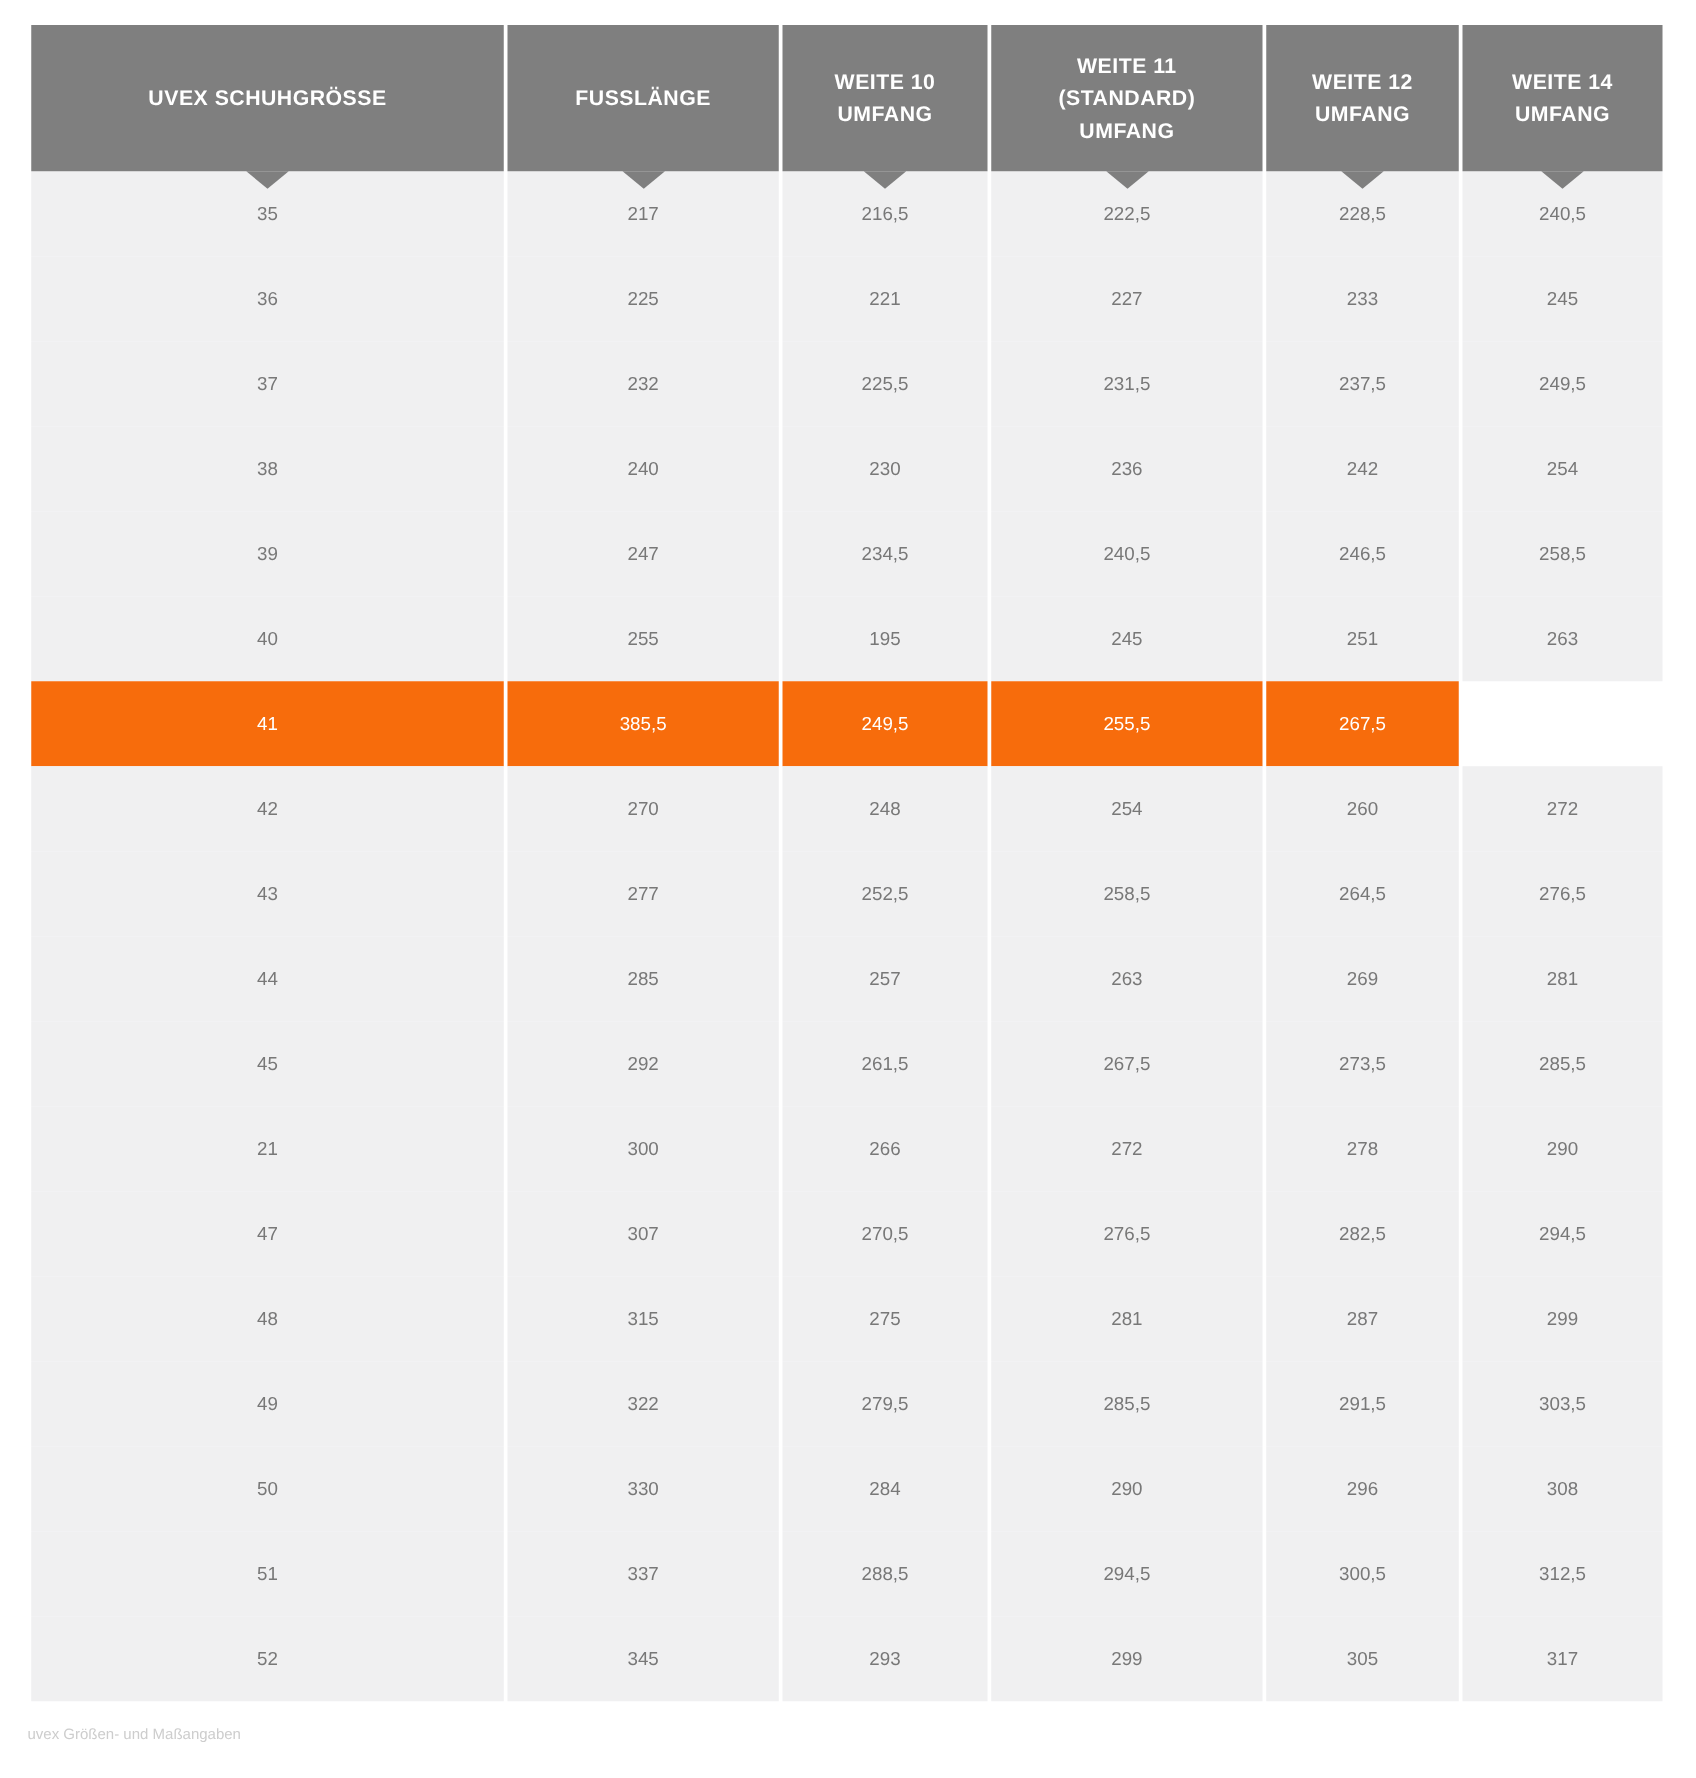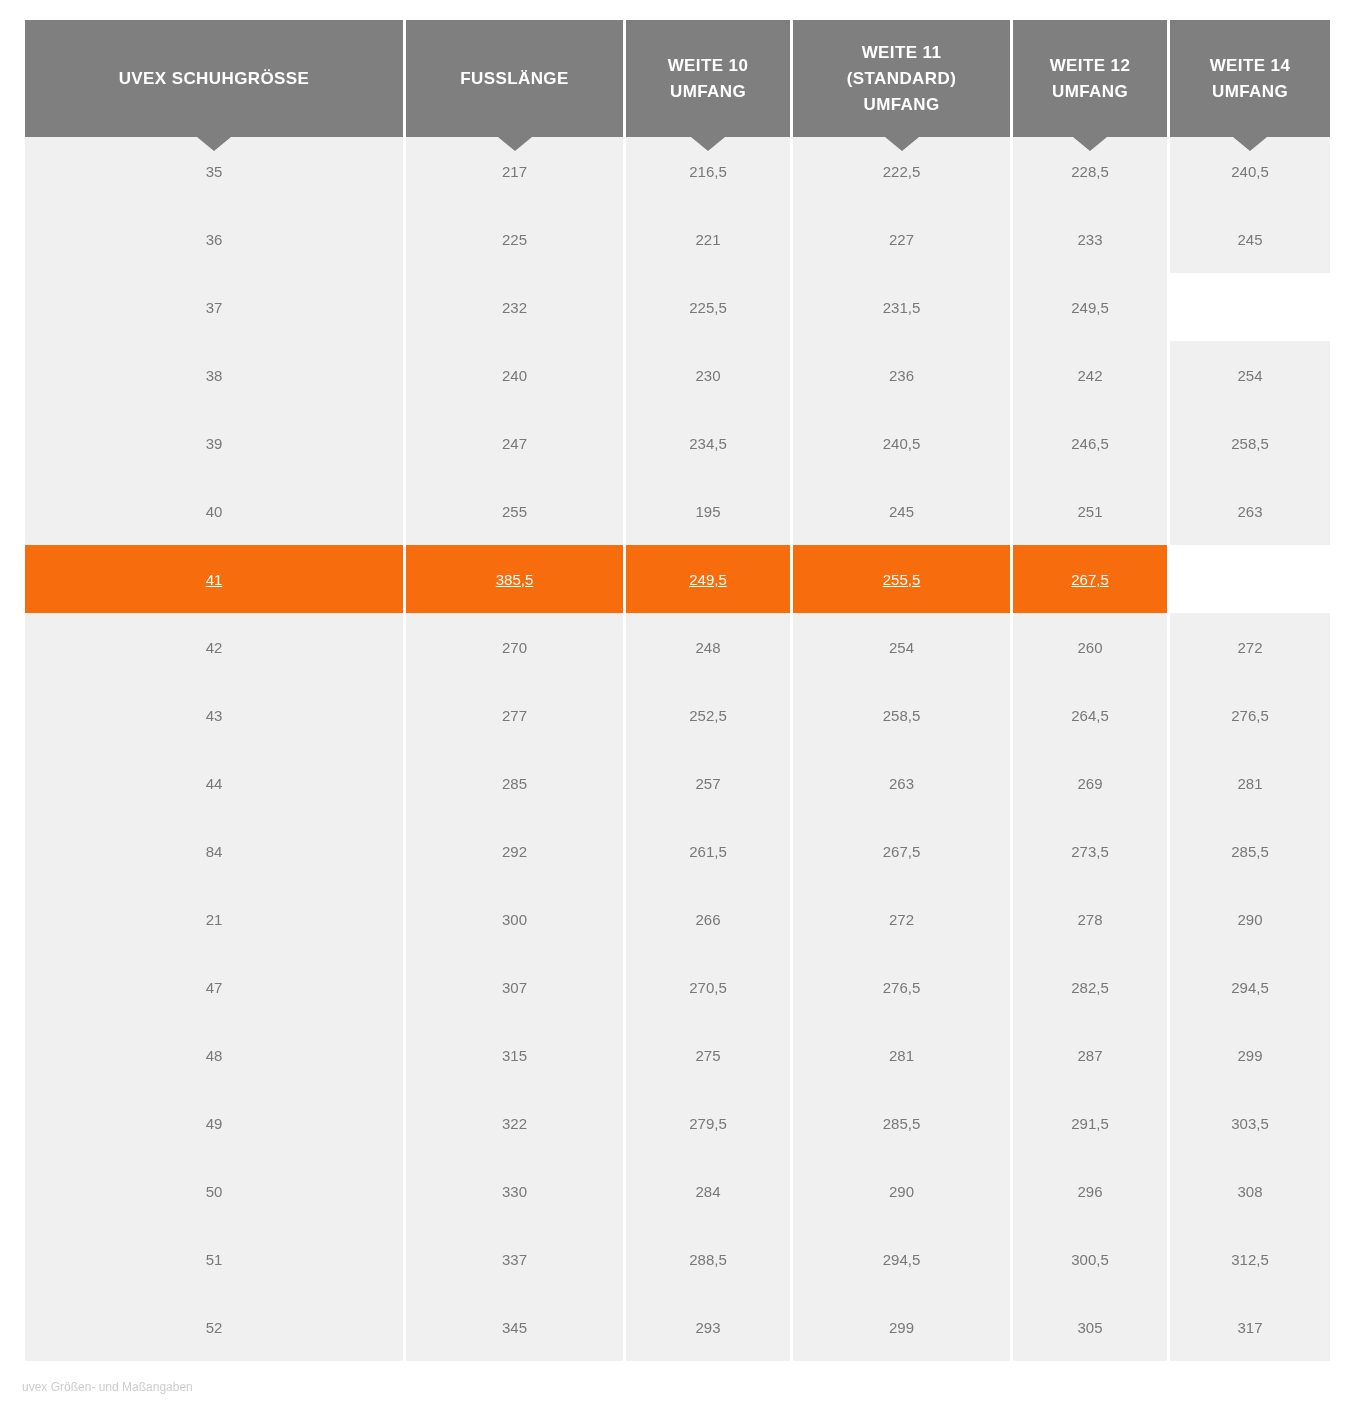--- a/index.html
+++ b/index.html
@@ -62,21 +62,20 @@
     height: 68px;
     display: flex;
     align-items: center;
     justify-content: center;
     font-size: 15px;
     color: var(--row-text);
   }
   .body-row.highlight .cell {
     background: var(--highlight-bg);
     color: var(--highlight-text);
-    text-decoration: underline;
   }
   .caption {
     position: absolute;
     left: 22px;
     top: 1380px;
     font-size: 12px;
     color: var(--caption-text);
   }
 </style>
 </head>
@@ -129,20 +128,21 @@
         <div class="cell">221</div>
         <div class="cell">227</div>
         <div class="cell">233</div>
         <div class="cell">245</div>
       </div>
       <div class="grid-row body-row">
         <div class="cell">37</div>
         <div class="cell">232</div>
         <div class="cell">225,5</div>
         <div class="cell">231,5</div>
+        <div class="cell">237,5</div>
         <div class="cell">249,5</div>
       </div>
       <div class="grid-row body-row">
         <div class="cell">38</div>
         <div class="cell">240</div>
         <div class="cell">230</div>
         <div class="cell">236</div>
         <div class="cell">242</div>
         <div class="cell">254</div>
       </div>
@@ -187,21 +187,21 @@
       </div>
       <div class="grid-row body-row">
         <div class="cell">44</div>
         <div class="cell">285</div>
         <div class="cell">257</div>
         <div class="cell">263</div>
         <div class="cell">269</div>
         <div class="cell">281</div>
       </div>
       <div class="grid-row body-row">
-        <div class="cell">84</div>
+        <div class="cell">45</div>
         <div class="cell">292</div>
         <div class="cell">261,5</div>
         <div class="cell">267,5</div>
         <div class="cell">273,5</div>
         <div class="cell">285,5</div>
       </div>
       <div class="grid-row body-row">
         <div class="cell">21</div>
         <div class="cell">300</div>
         <div class="cell">266</div>

